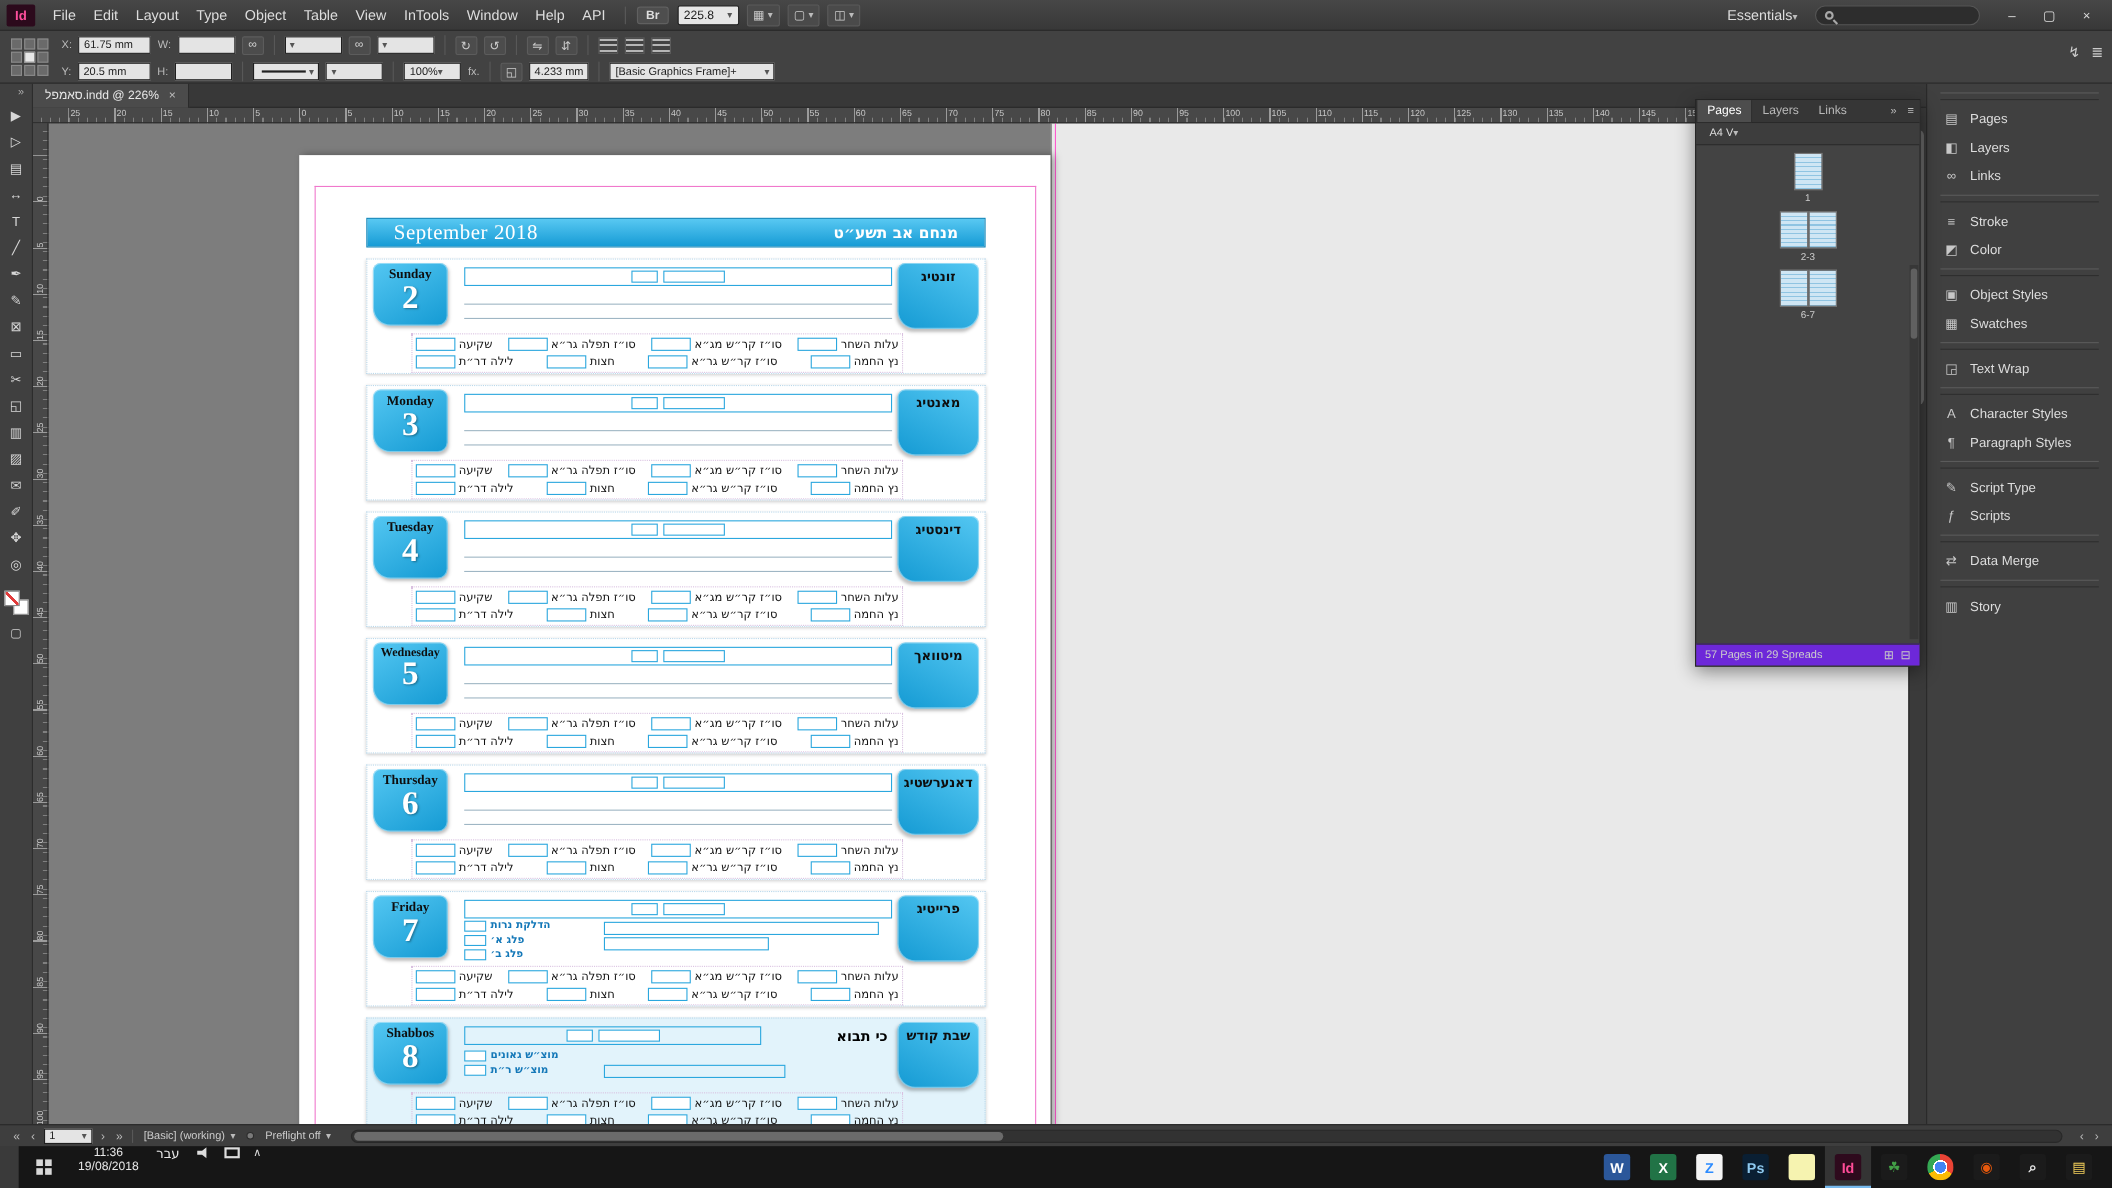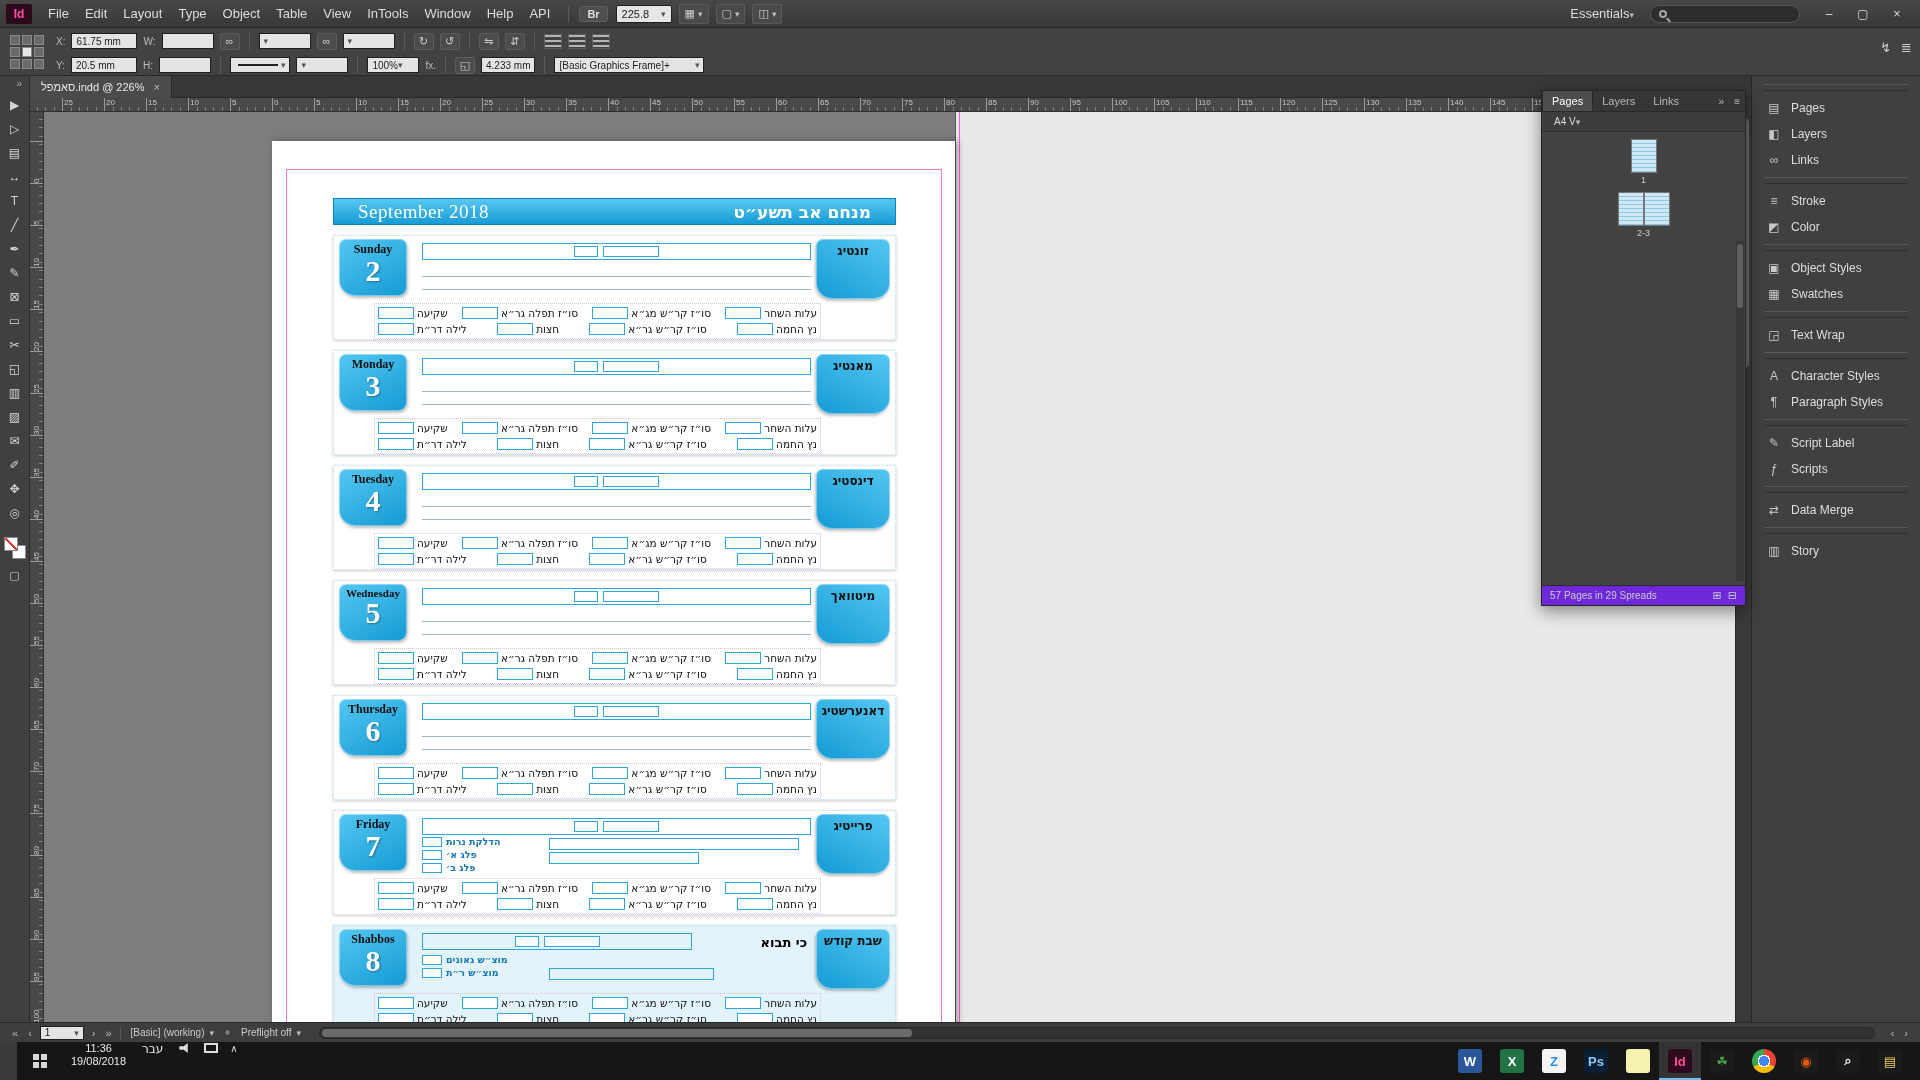--- a/index.html
+++ b/index.html
@@ -64,21 +64,21 @@
 
 .canvas{position:absolute;left:44px;top:112px;width:1691px;height:910px;background:#7d7d7d;overflow:hidden;z-index:10}
 .pasteboard{position:absolute;left:911px;top:0;width:780px;height:910px;background:#e9e9e9;border-left:1px solid #5a5a5a}
 .bleedline{position:absolute;left:915px;top:0;height:910px;border-left:1px solid #ff5ad0}
 .page{position:absolute;left:228px;top:29px;width:683px;height:1100px;background:#fff;box-shadow:3px 0 7px rgba(0,0,0,.35)}
 .margins{position:absolute;left:14px;right:13px;top:28px;height:1200px;border:1px solid #f078cc;border-bottom:none}
 
 .calendar{position:absolute;left:61px;top:57px;width:563px}
 .cal-header{position:absolute;left:0;top:0;width:563px;height:27px;background:linear-gradient(#58c8f2,#169bd5);border:1px solid #0d84b8;display:flex;align-items:center;justify-content:space-between;padding:0 24px}
 .cal-en{font-family:"Liberation Serif","DejaVu Serif",serif;font-size:19px;color:#fff;letter-spacing:.5px}
-.cal-he{font-size:17px;font-weight:bold;color:#fff;font-family:"DejaVu Sans",sans-serif}
+.cal-he{font-size:14px;font-weight:bold;color:#fff;font-family:"DejaVu Sans",sans-serif}
 .day{position:absolute;left:0;width:563px;height:105px;background:#fff;border:1px dotted #b9d8ea;box-shadow:0 1px 3px rgba(0,0,0,.2)}
 .day.shabbos{background:#e2f3fb}
 .tabL{position:absolute;left:5px;top:3px;width:68px;height:57px;background:linear-gradient(150deg,#54c7f2,#149ad3);border-radius:7px 7px 9px 16px;box-shadow:inset 0 0 0 1px rgba(255,255,255,.4),1px 2px 3px rgba(0,0,0,.25);text-align:center}
 .tabL .dn{font-family:"Liberation Serif","DejaVu Serif",serif;font-weight:bold;font-size:12px;margin-top:3px;color:#0e0e0e}
 .tabL .num{font-family:"Liberation Serif","DejaVu Serif",serif;font-weight:bold;font-size:30px;color:#fff;line-height:28px;text-shadow:1px 1px 2px rgba(0,0,0,.35)}
 .tabR{position:absolute;right:5px;top:3px;width:74px;height:60px;background:linear-gradient(210deg,#54c7f2,#149ad3);border-radius:7px 7px 16px 16px;box-shadow:inset 0 0 0 1px rgba(255,255,255,.4),-1px 2px 3px rgba(0,0,0,.25);text-align:center}
 .tabR .hn{font-weight:bold;font-size:12px;color:#0e0e0e;margin-top:5px;font-family:"DejaVu Sans",sans-serif}
 .topbox{position:absolute;left:88px;right:84px;top:7px;height:17px;border:1px solid #2ba7de;display:flex;align-items:center;justify-content:center;gap:5px}
 .mini{width:24px;height:11px;border:1px solid #2ba7de;background:#fff}
 .mini.w{width:56px}
@@ -806,20 +806,27 @@
         </div>
       <div class="plabel">1</div>
     </div>
     <div class="pp-page">
       <div class="pthumbs">
           <span class="pthumb"></span>
           <span class="pthumb"></span>
         </div>
       <div class="plabel">2-3</div>
     </div>
+    <div class="pp-page">
+      <div class="pthumbs">
+          <span class="pthumb"></span>
+          <span class="pthumb"></span>
+        </div>
+      <div class="plabel">6-7</div>
+    </div>
   </div>
   <div class="pp-scroll">
       <div class="t"></div>
     </div>
   <div class="pp-status">
     <span>57 Pages in 29 Spreads</span>
     <span class="pp-btns">
       <span>⊞</span>
       <span>⊟</span>
     </span>
@@ -868,21 +875,21 @@
       <span class="dock-ico">A</span>
       <span>Character Styles</span>
     </div>
   <div class="dock-item">
       <span class="dock-ico">¶</span>
       <span>Paragraph Styles</span>
     </div>
   <div class="dock-grip"></div>
   <div class="dock-item">
       <span class="dock-ico">✎</span>
-      <span>Script Label</span>
+      <span>Script Type</span>
     </div>
   <div class="dock-item">
       <span class="dock-ico">ƒ</span>
       <span>Scripts</span>
     </div>
   <div class="dock-grip"></div>
   <div class="dock-item">
       <span class="dock-ico">⇄</span>
       <span>Data Merge</span>
     </div>

